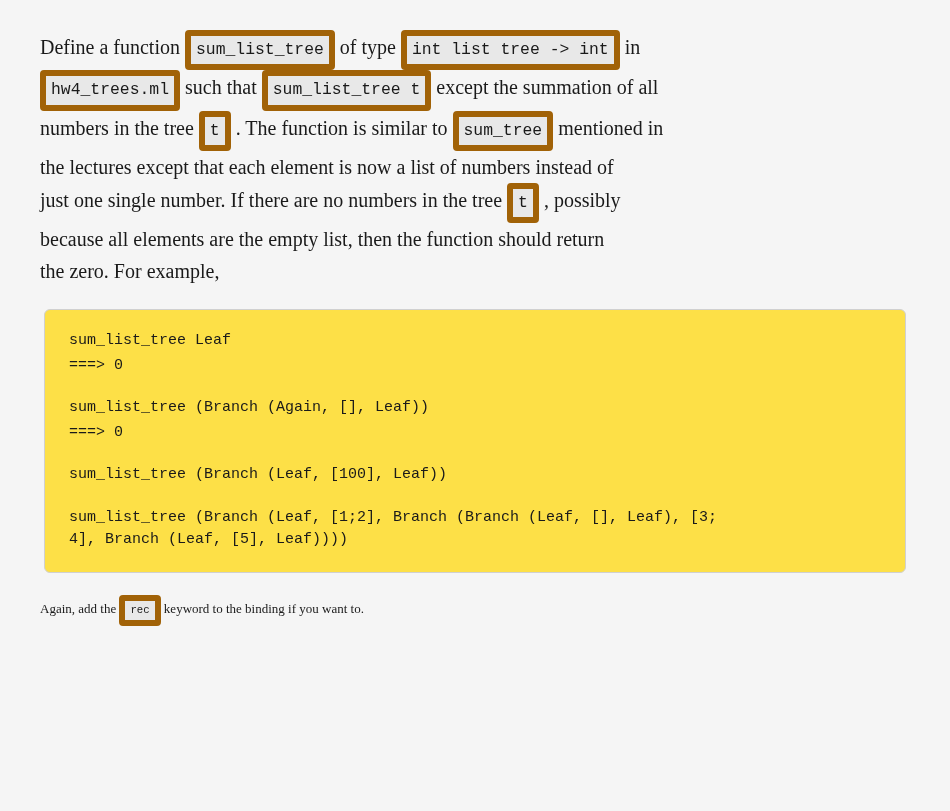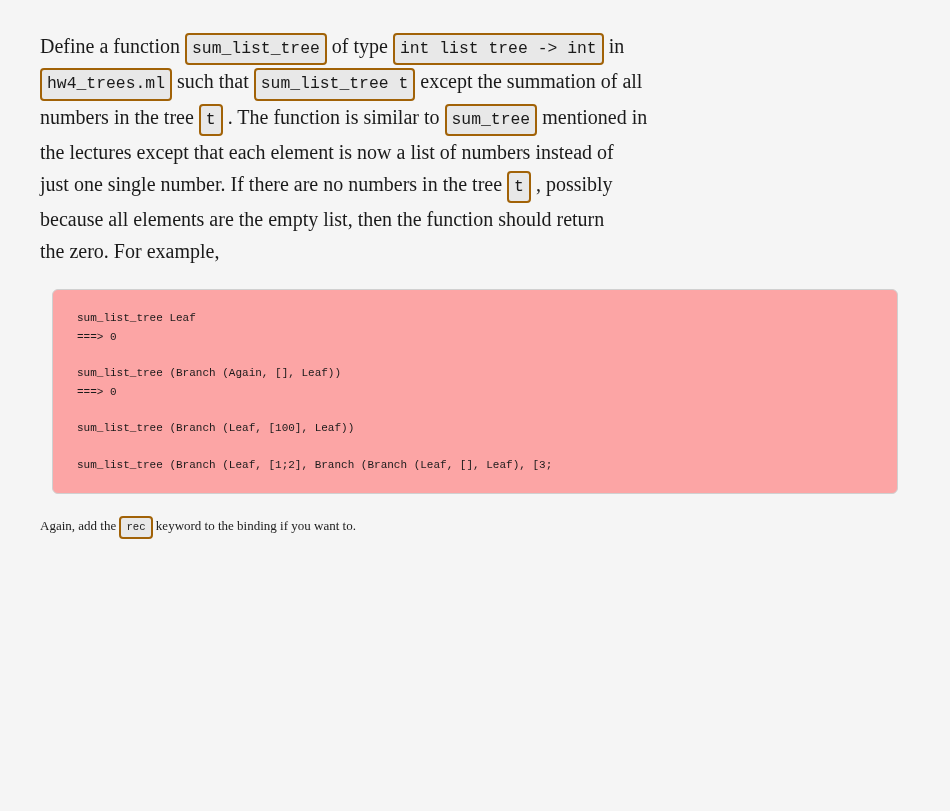--- a/index.html
+++ b/index.html
@@ -20,37 +20,37 @@
 
     .prose {
       line-height: 1.6;
       margin-bottom: 20px;
     }
 
     code.inline {
       font-family: 'Courier New', Courier, monospace;
       font-size: 0.82em;
       background-color: #e8e8e8;
-      border: 2px solid #a16207;
+      border: 6px solid #a16207;
       border-radius: 4px;
       padding: 1px 5px;
       color: #1a1a1a;
       white-space: nowrap;
       display: inline-block;
       vertical-align: baseline;
     }
 
     .code-block {
-      background-color: #fca5a5;
+      background-color: #fde047;
       border: 1px solid #d0d0d0;
       border-radius: 6px;
       padding: 20px 24px;
-      margin: 22px 12px;
+      margin: 22px 4px;
       font-family: 'Courier New', Courier, monospace;
-      font-size: 11px;
+      font-size: 15px;
       color: #1a1a1a;
       line-height: 1.5;
     }
 
     .code-block .code-example {
       margin-bottom: 20px;
     }
 
     .code-block .code-example:last-child {
       margin-bottom: 0;
@@ -114,20 +114,21 @@
     <span class="code-line">sum_list_tree (Branch (Again, [], Leaf))</span>
     <span class="result-line">===&gt; 0</span>
   </div>
 
   <div class="code-example">
     <span class="code-line">sum_list_tree (Branch (Leaf, [100], Leaf))</span>
   </div>
 
   <div class="code-example">
     <span class="code-line">sum_list_tree (Branch (Leaf, [1;2], Branch (Branch (Leaf, [], Leaf), [3;</span>
+    <span class="code-line">4], Branch (Leaf, [5], Leaf))))</span>
   </div>
 
 </div>
 
 <div class="bottom-text">
   <span>Again, add the</span>
   <code class="inline">rec</code>
   <span> </span>
   <span>keyword to the binding if you want to.</span>
 </div>

